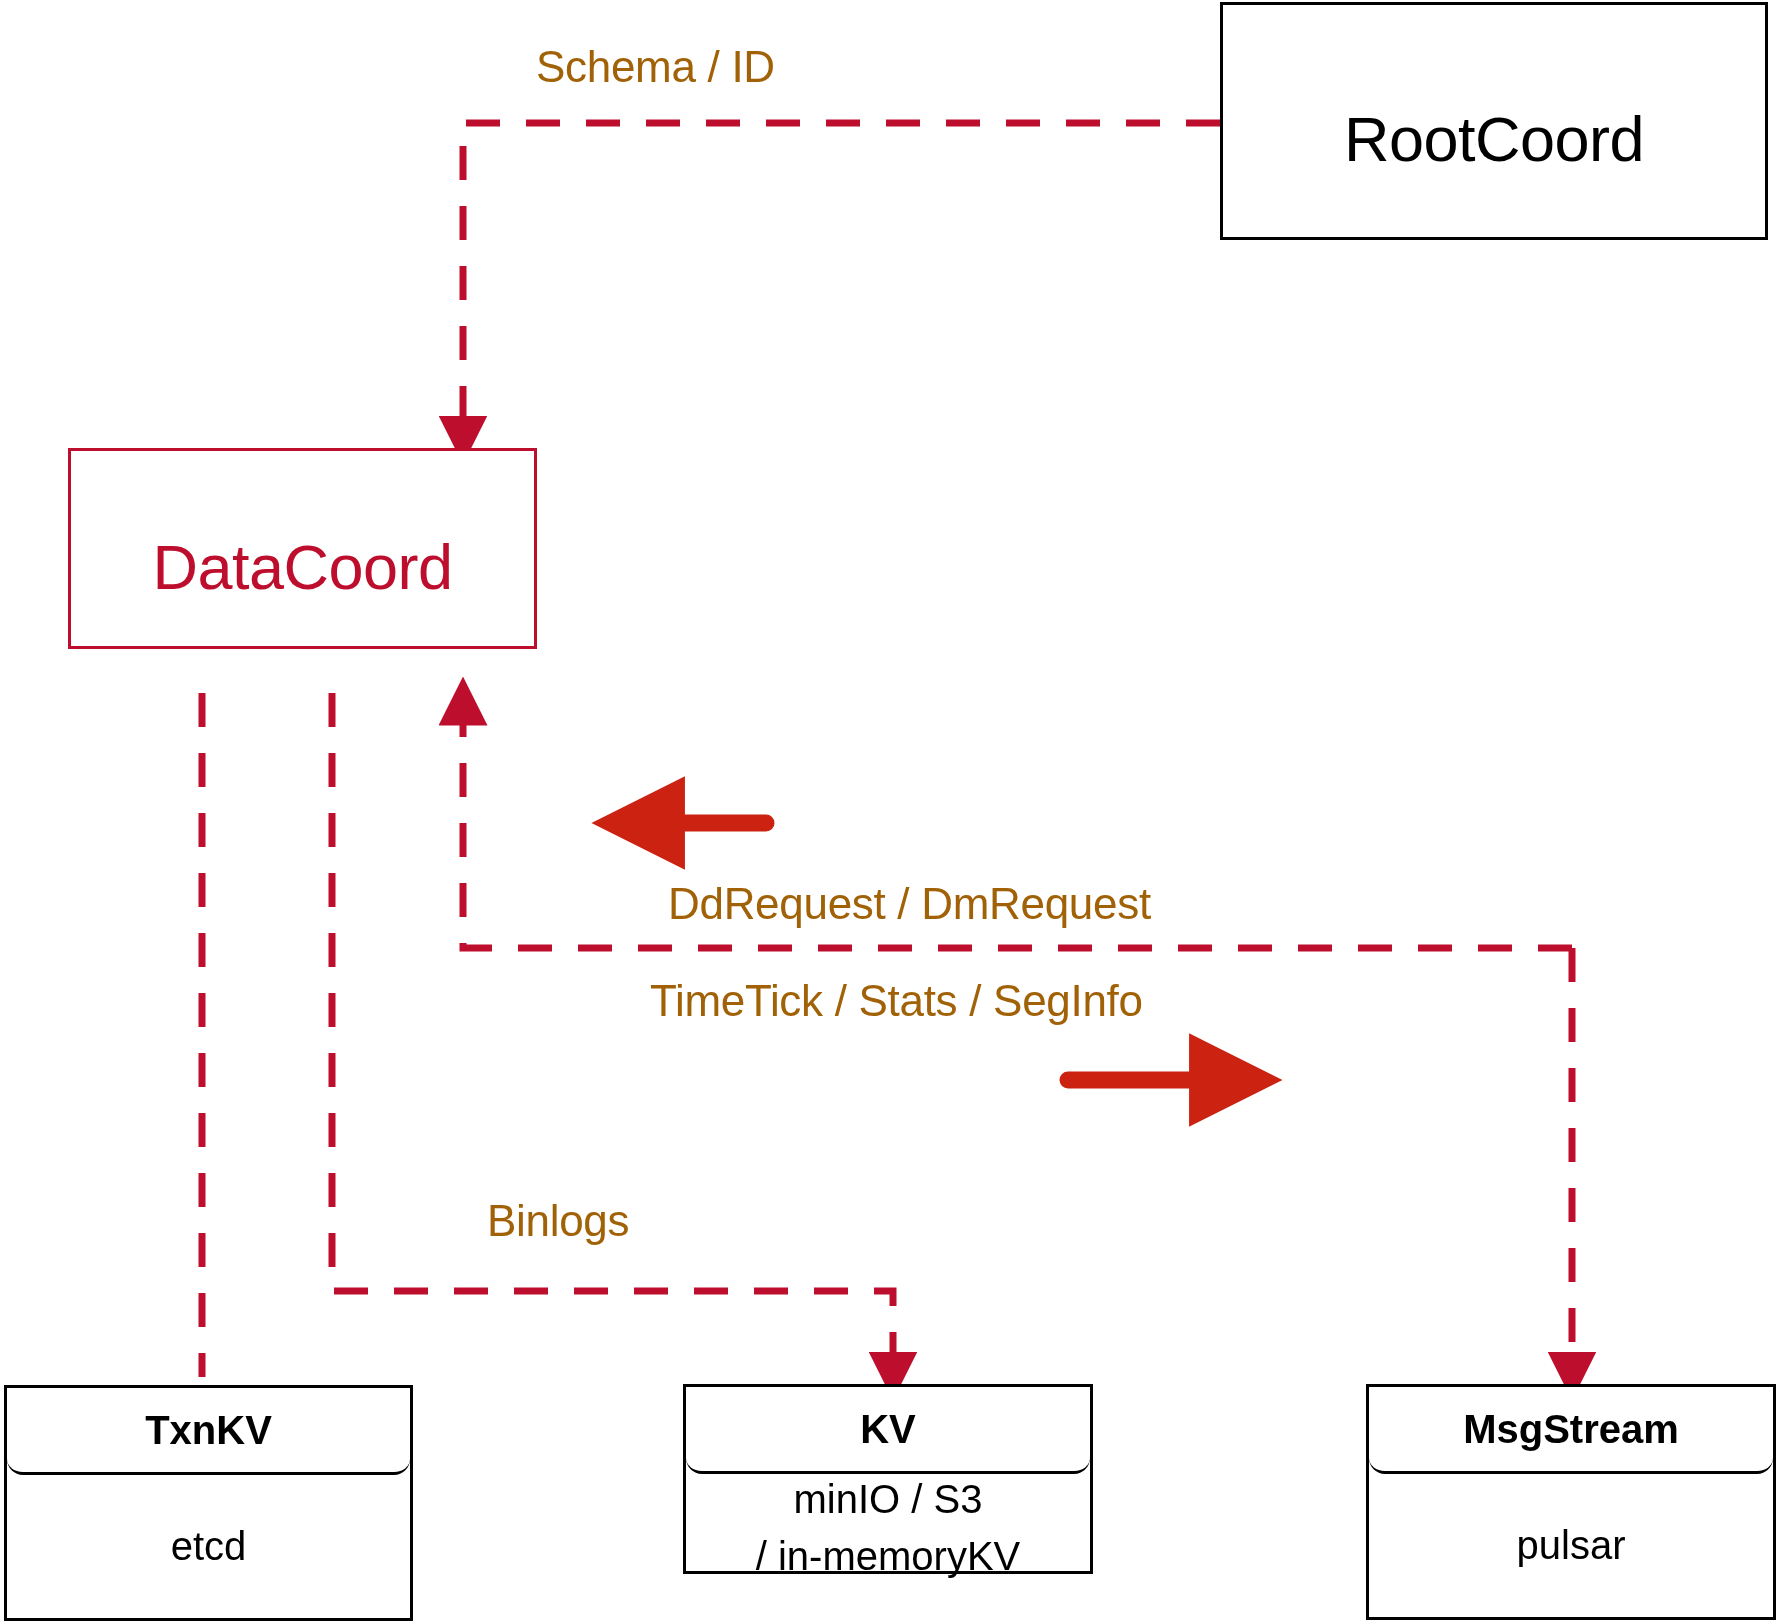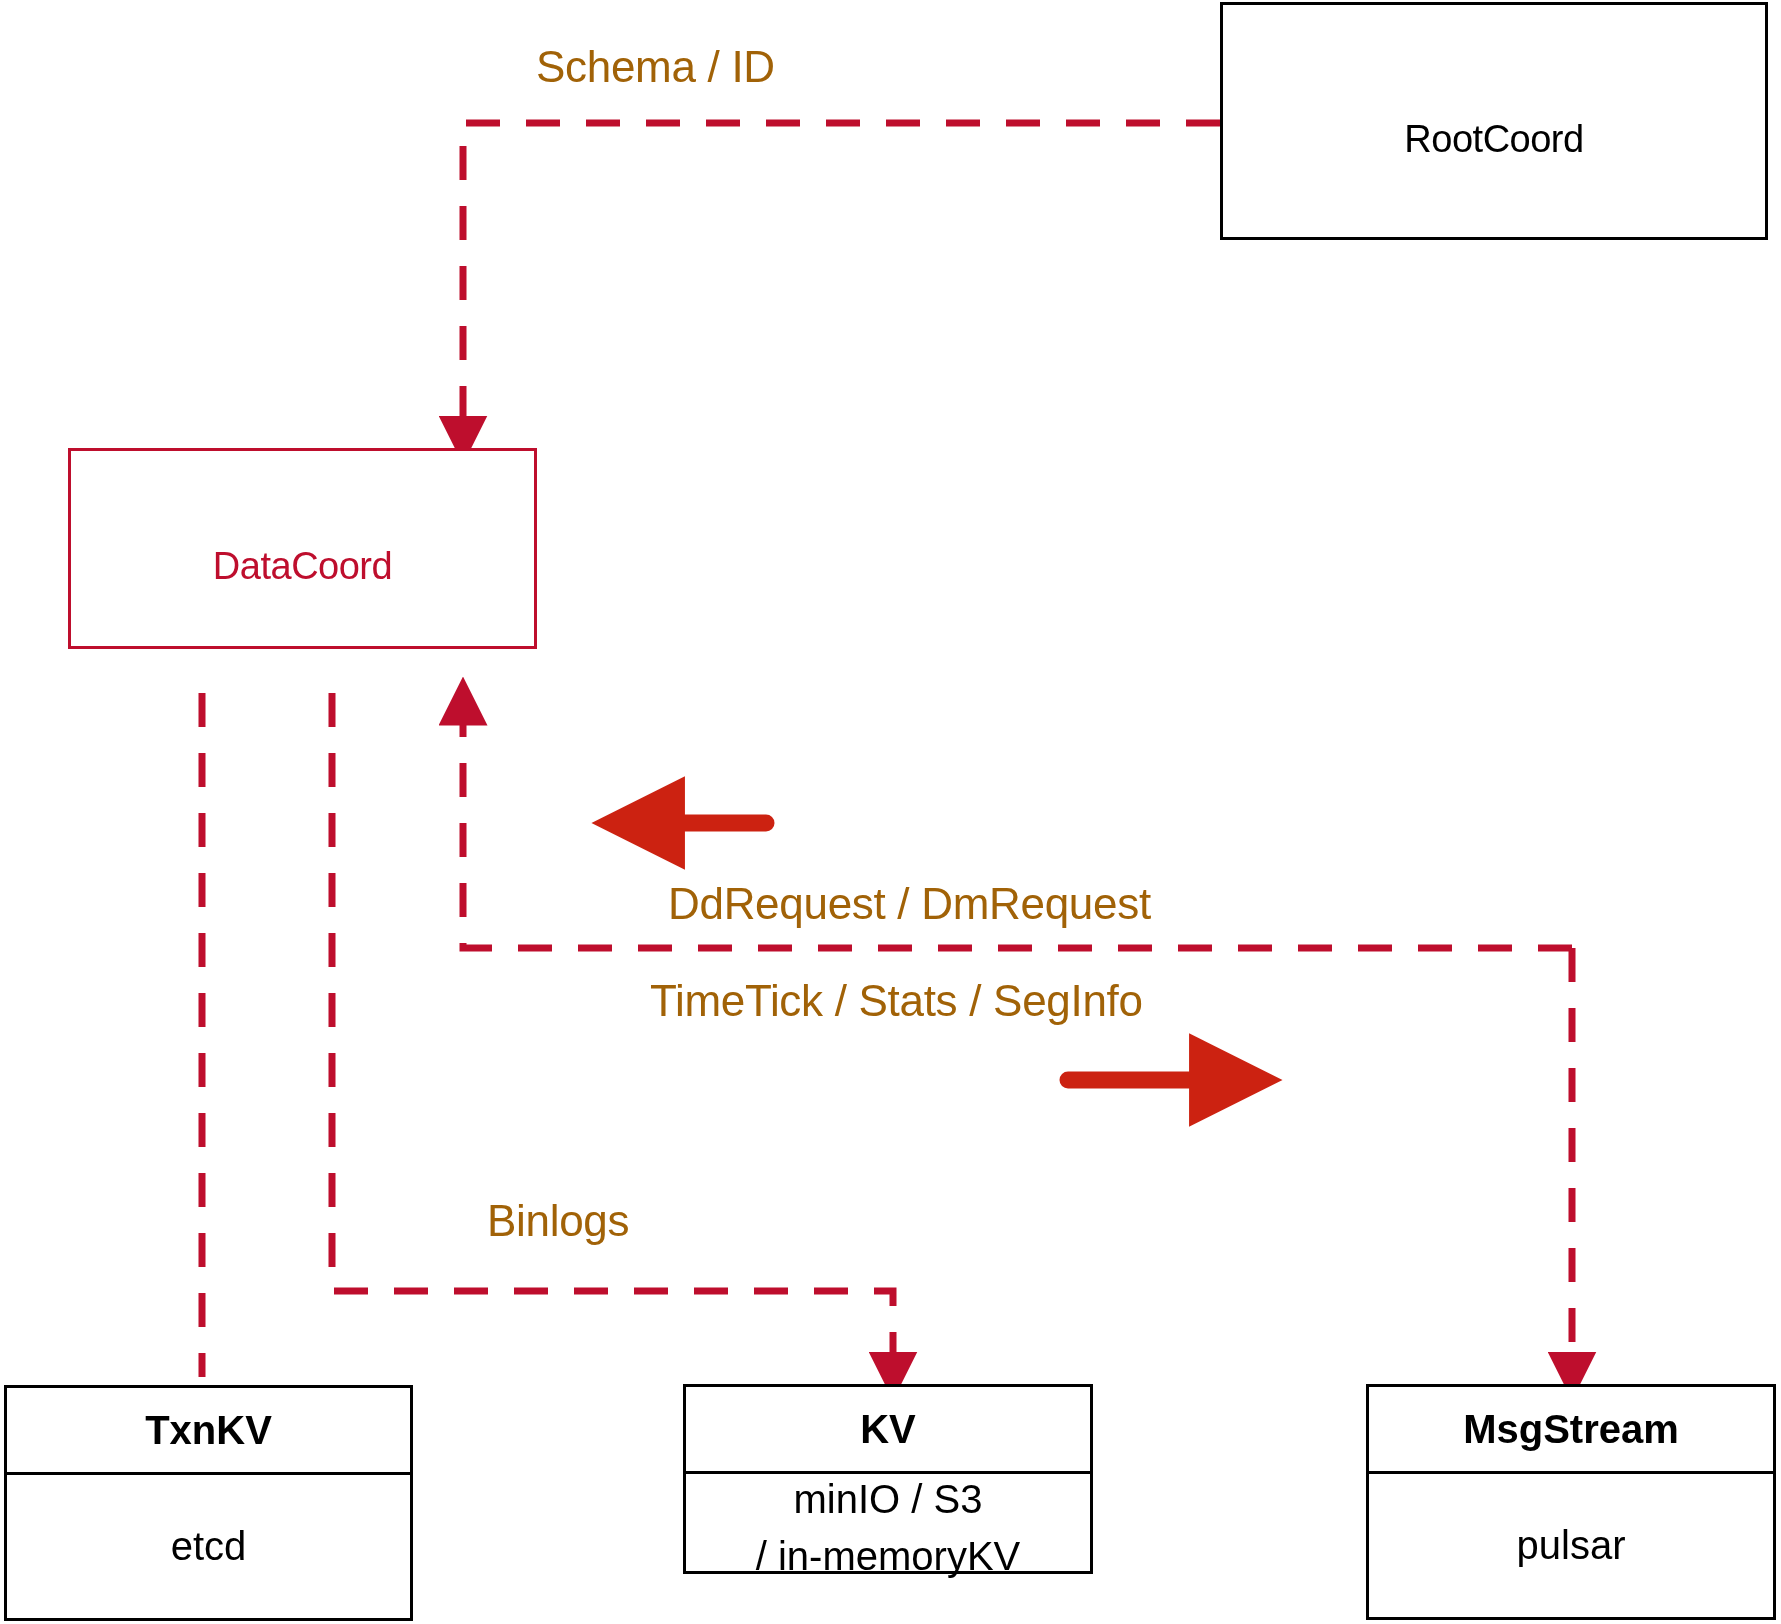--- a/index.html
+++ b/index.html
@@ -37,41 +37,42 @@
     align-items: center;
     justify-content: center;
   }
   .node-accent {
     border: 3px solid #BE0E2D;
     display: flex;
     align-items: center;
     justify-content: center;
   }
   .node-title {
-    font-size: 38px;
+    font-size: 63px;
     color: #000000;
     letter-spacing: -0.5px;
     white-space: nowrap;
     margin-top: 36px;
   }
   .node-title.accent {
     color: #BE0E2D;
   }
   
   .node-split {
     border: 3px solid #000000;
     display: flex;
     flex-direction: column;
   }
   .split-head {
     flex: 0 0 84px;
     border-bottom: 3px solid #000000;
     display: flex;
     align-items: center;
     justify-content: center;
+    border-radius: 16px;
   }
   .split-head-label {
     font-size: 40px;
     font-weight: bold;
     color: #000000;
     white-space: nowrap;
   }
   .split-body {
     flex: 1 1 auto;
     display: flex;

